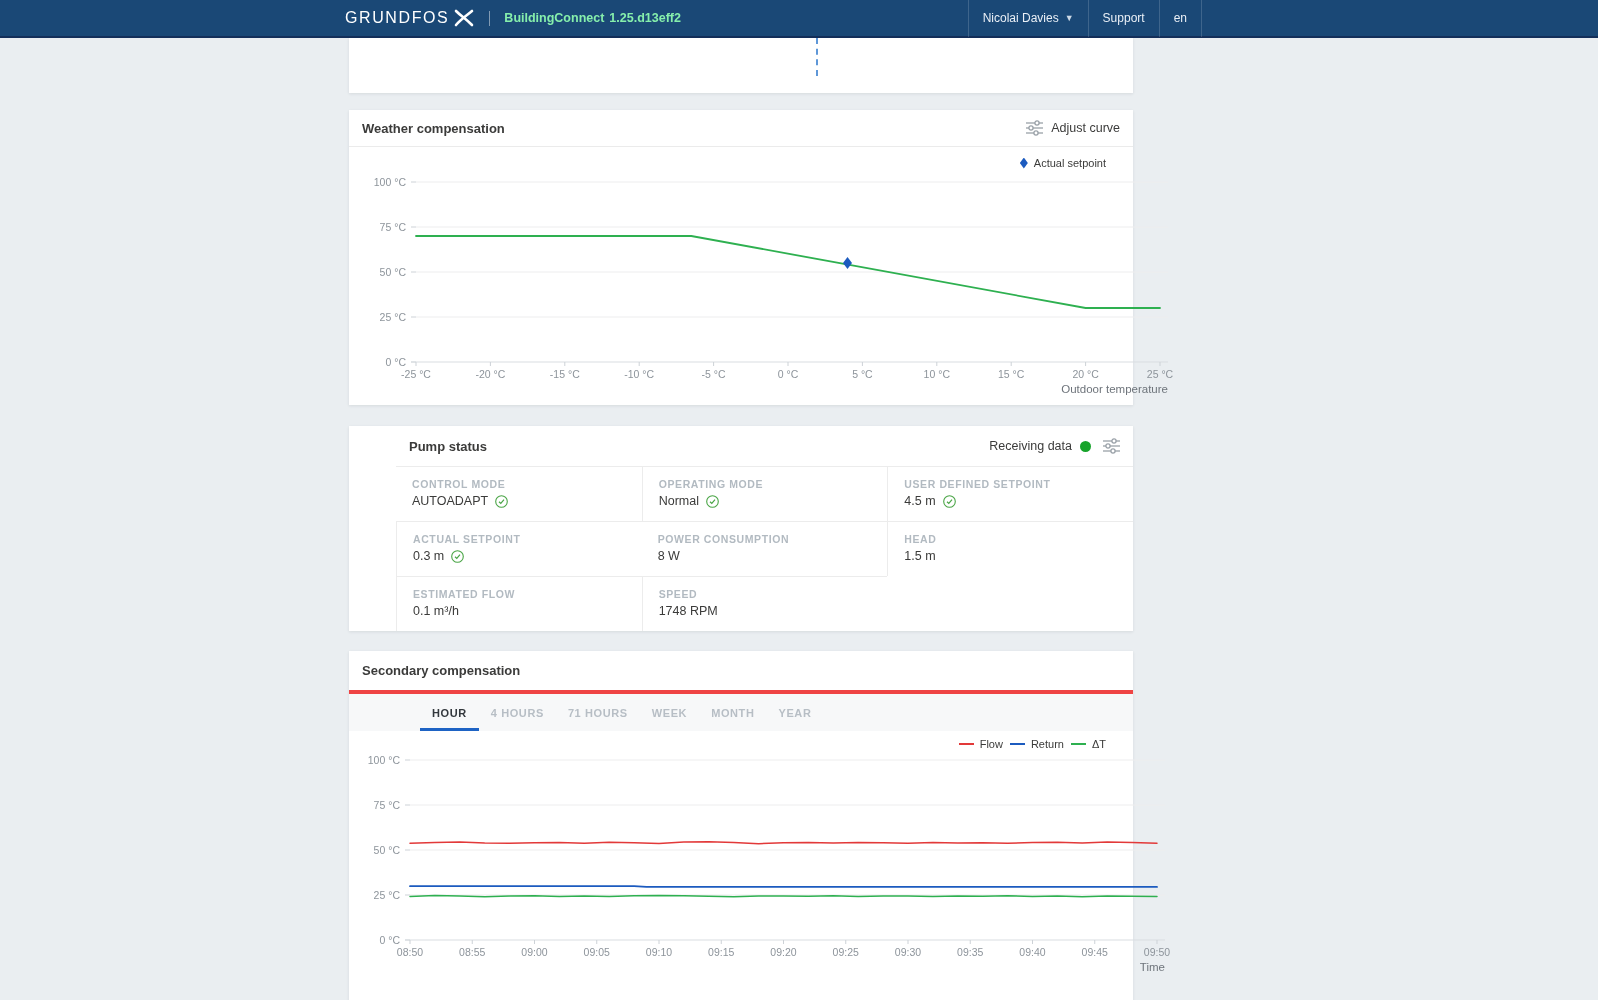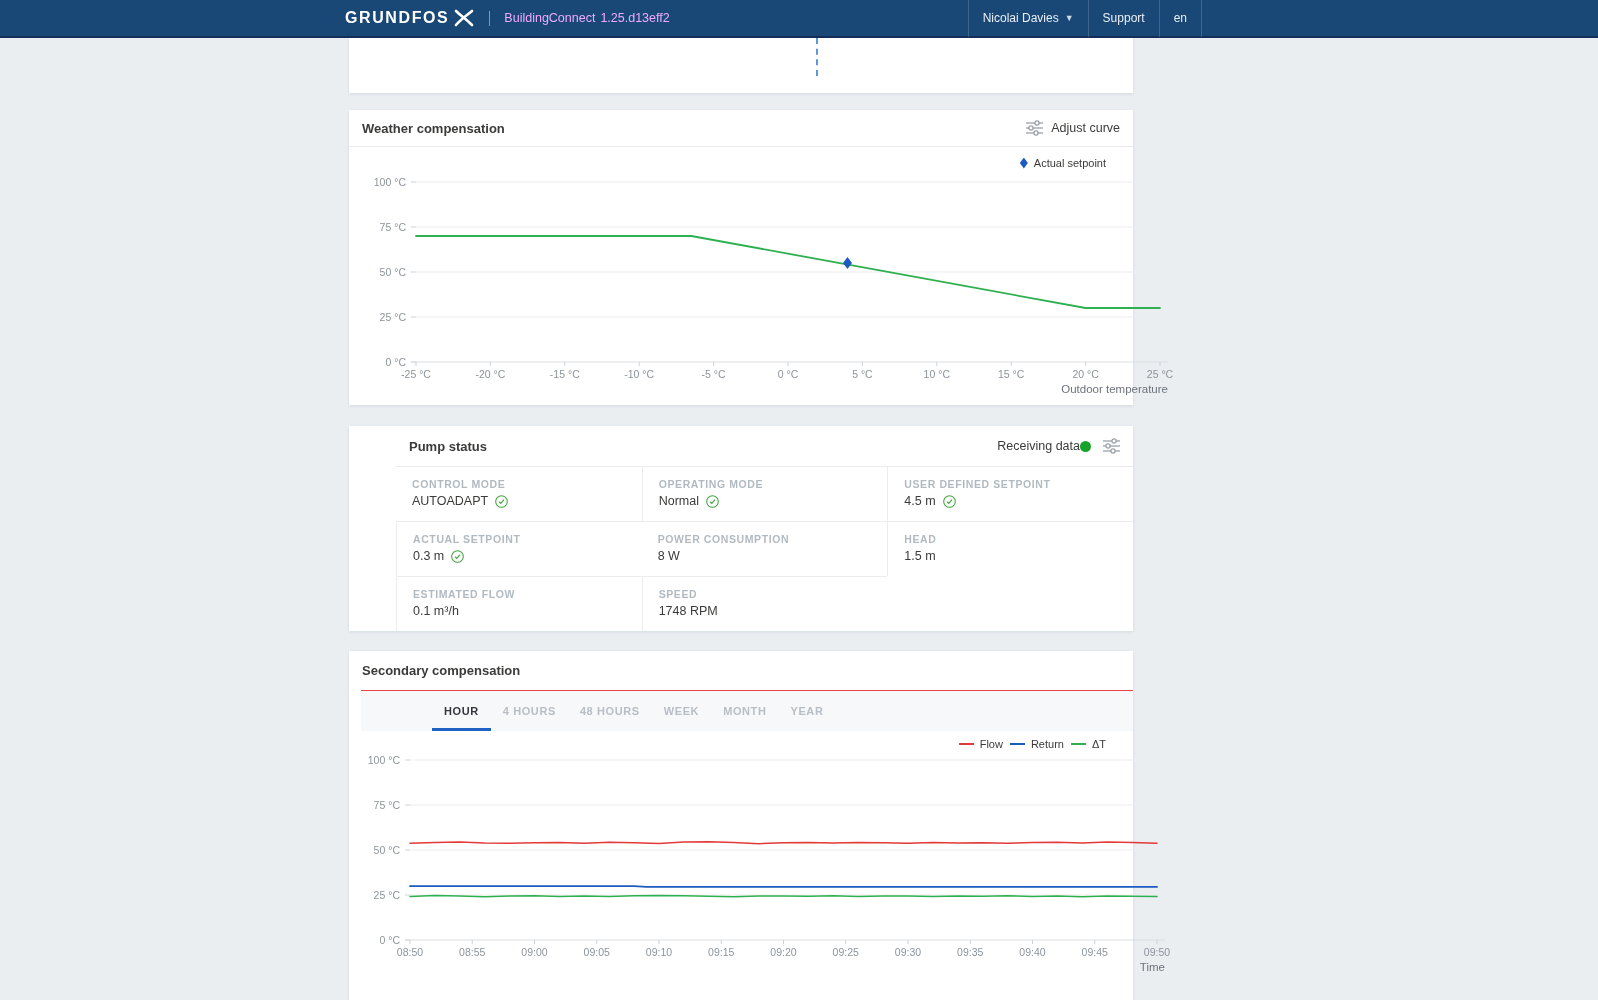--- a/index.html
+++ b/index.html
@@ -2,24 +2,24 @@
 <html><head>
 <meta charset="utf-8">
 <style>
   * { margin:0; padding:0; box-sizing:border-box; }
   html,body { width:1598px; height:1000px; }
   body { font-family:"Liberation Sans","DejaVu Sans",sans-serif; background:#eaeef1; position:relative; overflow:hidden; }
 
   
   .topbar { height:38px; background:#1a4876; border-bottom:2px solid #142f5a; display:flex; align-items:center; padding-left:345px; }
   .brand-area { display:flex; align-items:center; }
-  .brand { color:#fff; font-size:16px; font-weight:700; letter-spacing:1.6px; }
+  .brand { color:#fff; font-size:16px; font-weight:400; letter-spacing:1.6px; }
   .brand-mark { margin-left:4px; }
   .brand-divider { width:1px; height:15px; background:rgba(255,255,255,.45); margin:0 14px; }
-  .app-title { color:#f0abfc; font-size:12.5px; font-weight:400; display:flex; gap:5px; align-items:baseline; }
+  .app-title { color:#86efac; font-size:12.5px; font-weight:700; display:flex; gap:5px; align-items:baseline; }
   .topnav { margin-left:auto; margin-right:396px; display:flex; height:38px; }
   .nav-item { display:flex; align-items:center; padding:0 14px; font-size:12px; color:#e9eff6; border-left:1px solid rgba(255,255,255,.16); cursor:pointer;justify-content:space-between; }
   .nav-item:last-child { border-right:1px solid rgba(255,255,255,.16); }
   .nav-item .caret { font-size:9px; margin-left:6px; color:#cdd9e6; }
 
   
   .content { position:absolute; left:349px; top:38px; width:784px; }
   .card { background:#fff; box-shadow:0 1px 3px rgba(35,46,60,.10); }
 
   .partial-card { height:55px; margin-bottom:17px; position:relative; }
@@ -35,32 +35,32 @@
   .legend { position:absolute; top:10px; right:27px; display:flex; align-items:center; gap:6px; font-size:11px; color:#3b3b3a; }
   .legend2 { position:absolute; top:7px; right:27px; display:flex; align-items:center; gap:7px; font-size:11px; color:#3b3b3a; }
   .legend2 .item { display:flex; align-items:center; gap:6px; }
   .swatch { width:15px; height:2px; display:inline-block; }
   .diamond { width:8px; height:11px; display:inline-block; clip-path:polygon(50% 0,100% 50%,50% 100%,0 50%); background:#1c5bbf; }
 
   
   .pump-card { margin-bottom:20px;padding-left:47px; }
   .pump-card .card-header { height:40px; border-bottom:none; }
   .pump-right { display:flex; align-items:center; gap:12px; }
-  .receiving { display:flex; align-items:center; font-size:12.5px; color:#3b3b3a; }
+  .receiving { display:flex; align-items:center; gap:8px; font-size:12.5px; color:#3b3b3a; }
   .dot { width:11px; height:11px; border-radius:50%; background:#17a32b; }
   .icon-btn { background:none; border:none; cursor:pointer; display:flex; align-items:center; }
   .pump-grid { display:grid; grid-template-columns:repeat(3,1fr); }
   .pump-cell { height:55px; padding:11px 0 0 16px; border-top:1px solid #ececec; border-left:1px solid #ececec; }
   .pump-cell:nth-child(4n+1) { border-left:none; }
   .pump-label { font-size:10.5px; font-weight:700; color:#b2bac1; letter-spacing:.6px; text-transform:uppercase; margin-bottom:4px; }
   .pump-value { font-size:12.5px; color:#3b3b3a; display:flex; align-items:center; gap:7px; }
 
   
   .secondary-card .card-header { height:39px; border-bottom:none; }
-  .tabbar { height:41px; background:#f7f8f9; display:flex; padding-left:71px; border-top:1px solid #ef4444;margin-left:12px; }
+  .tabbar { height:41px; background:#f7f8f9; display:flex; padding-left:71px; border-top:4px solid #ef4444; }
   .tab { padding:0 12px; display:flex; align-items:center; font-size:11px; font-weight:700; letter-spacing:.6px; color:#b7bec5; position:relative; cursor:pointer; }
   .tab.active { color:#33383d; }
   .tab.active::after { content:''; position:absolute; left:0; right:0; bottom:0; height:3px; background:#1e63c4; }
 
   svg text { font-family:"Liberation Sans","DejaVu Sans",sans-serif; }
 </style>
 </head>
 <body>
 
 <div class="page">
@@ -243,21 +243,21 @@
       </div>
     </section>
 
     <section class="card secondary-card">
       <div class="card-header">
         <h2>Secondary compensation</h2>
       </div>
       <div class="tabbar">
         <div class="tab active">HOUR</div>
         <div class="tab">4 HOURS</div>
-        <div class="tab">48 HOURS</div>
+        <div class="tab">71 HOURS</div>
         <div class="tab">WEEK</div>
         <div class="tab">MONTH</div>
         <div class="tab">YEAR</div>
       </div>
       <div class="chart-wrap" style="height:272px;">
         <div class="legend2">
           <span class="item">
             <span class="swatch" style="background: rgb(226, 57, 57);"></span>
             <span>Flow</span>
           </span>

